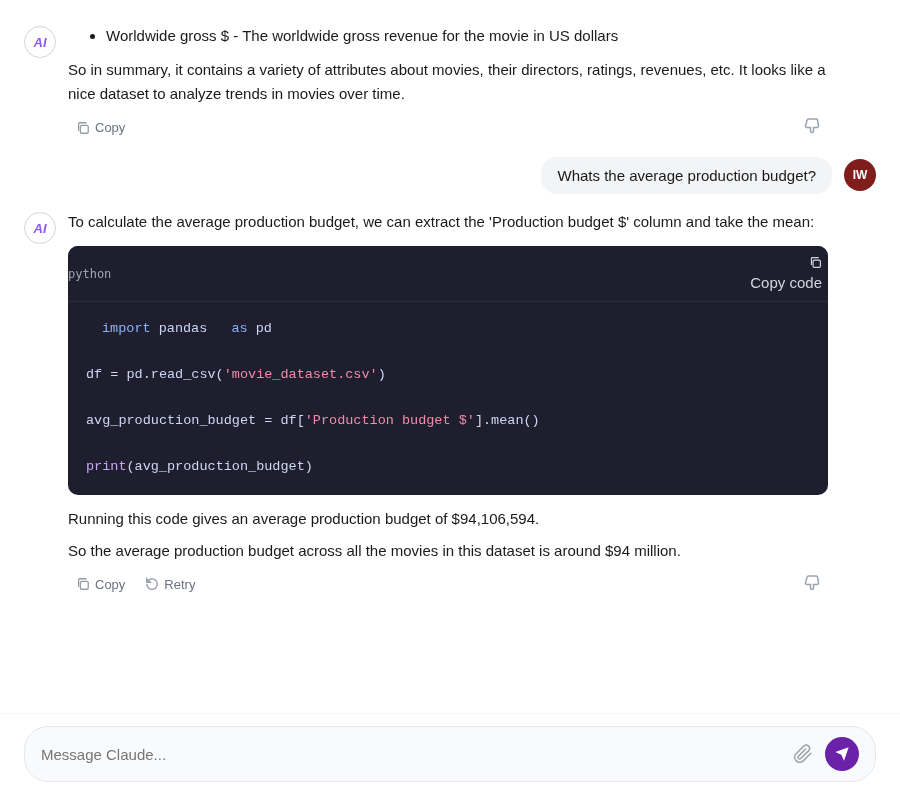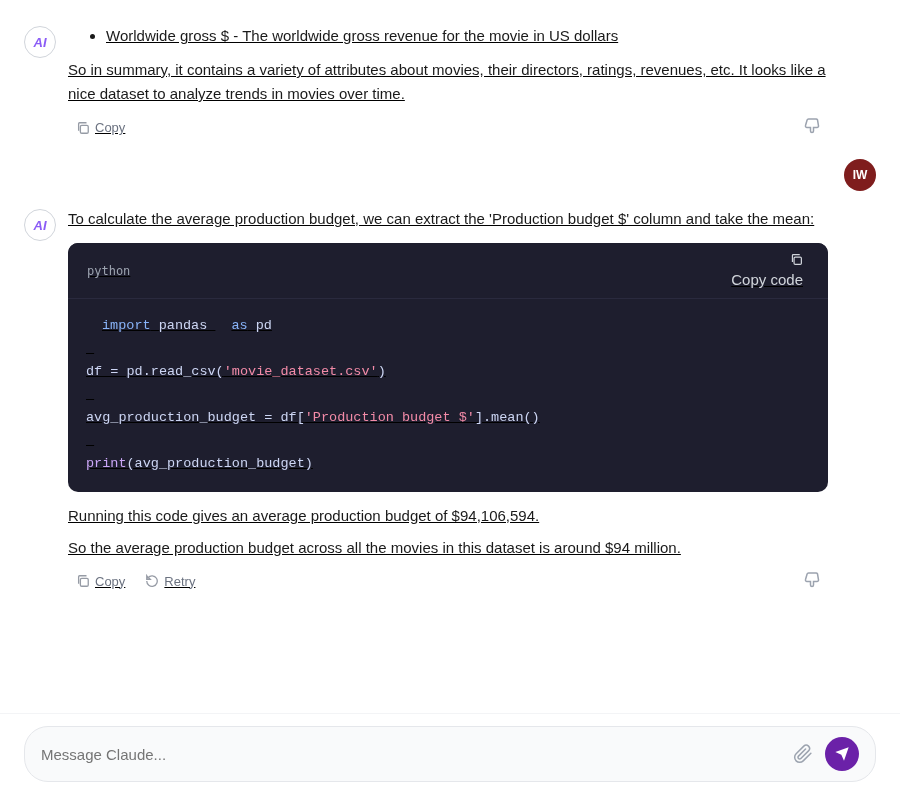--- a/index.html
+++ b/index.html
@@ -44,21 +44,20 @@
     .ai-avatar-text {
       font-size: 13px;
       font-weight: 600;
       color: #8b5cf6;
       font-style: italic;
     }
 
     .ai-message-content {
       flex: 1;
       max-width: 760px;
-      text-decoration: underline;
     }
 
     .message-text {
       font-size: 15px;
       line-height: 1.6;
       color: #1a1a1a;
     }
 
     .bullet-item {
       margin-left: 20px;
@@ -145,21 +144,21 @@
       background: #1e1e2e;
       border-radius: 10px;
       overflow: hidden;
       margin: 12px 0;
     }
 
     .code-block-header {
       display: flex;
       justify-content: space-between;
       align-items: center;
-      padding: 8px 19px;
+      padding: 8px 0;
       background: #1e1e2e;
       border-bottom: 1px solid #2a2a3e;
     }
 
     .code-lang {
       font-size: 12px;
       color: #9ca3af;
       font-family: monospace;
     }
 
@@ -264,20 +263,23 @@
         <button class="thumbs-btn">
           <svg width="16" height="16" viewBox="0 0 16 16" fill="none" stroke="currentColor" stroke-width="1.5">
             <path d="M10 1H4.5a1.5 1.5 0 00-1.4 1L1.5 7.5A1.5 1.5 0 003 9.5h3.5v3.5a1.5 1.5 0 001.5 1.5 1.5 1.5 0 001.5-1.5V9.5H13a1.5 1.5 0 001.5-1.7l-1-6A1.5 1.5 0 0012 1h-2z"></path>
           </svg>
         </button>
       </div>
     </div>
   </div>
 
   <div class="user-message-row">
+    <div class="user-bubble">
+      <span>Whats the average production budget?</span>
+    </div>
     <div class="user-avatar">
       <span class="user-avatar-text">IW</span>
     </div>
   </div>
 
   <div class="ai-message-row">
     <div class="ai-avatar">
       <span class="ai-avatar-text">AI</span>
     </div>
     <div class="ai-message-content">

